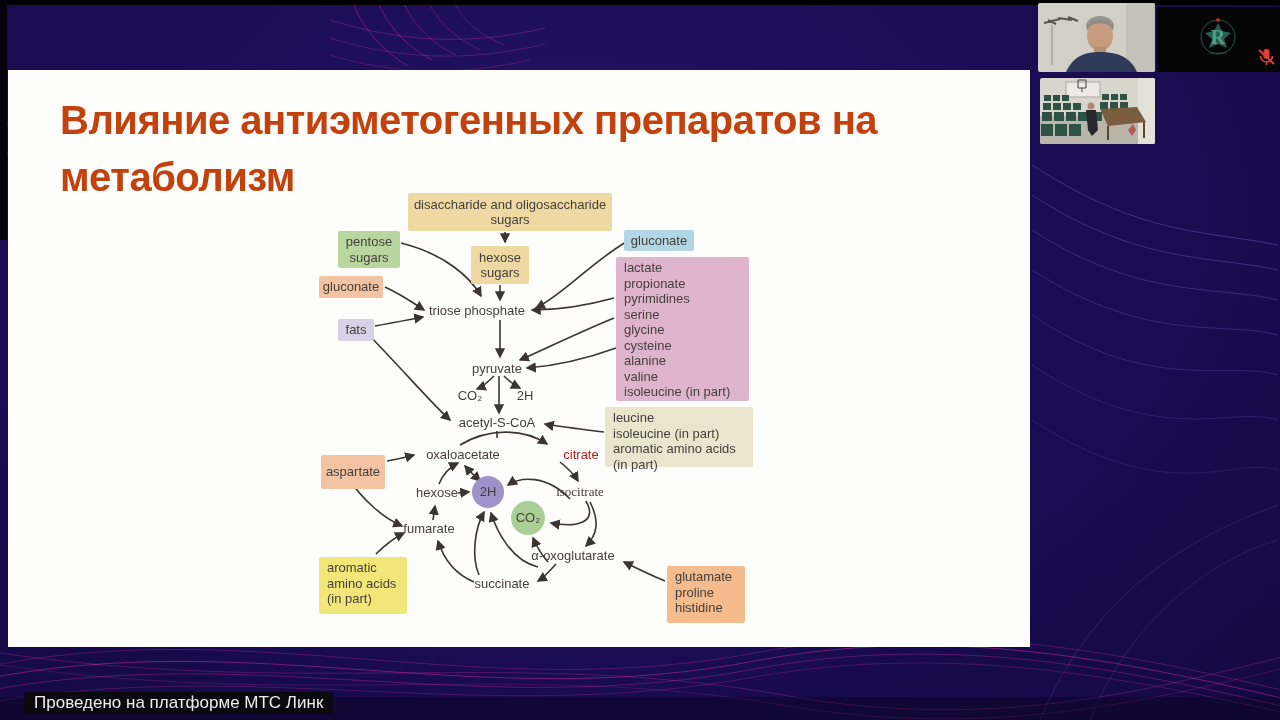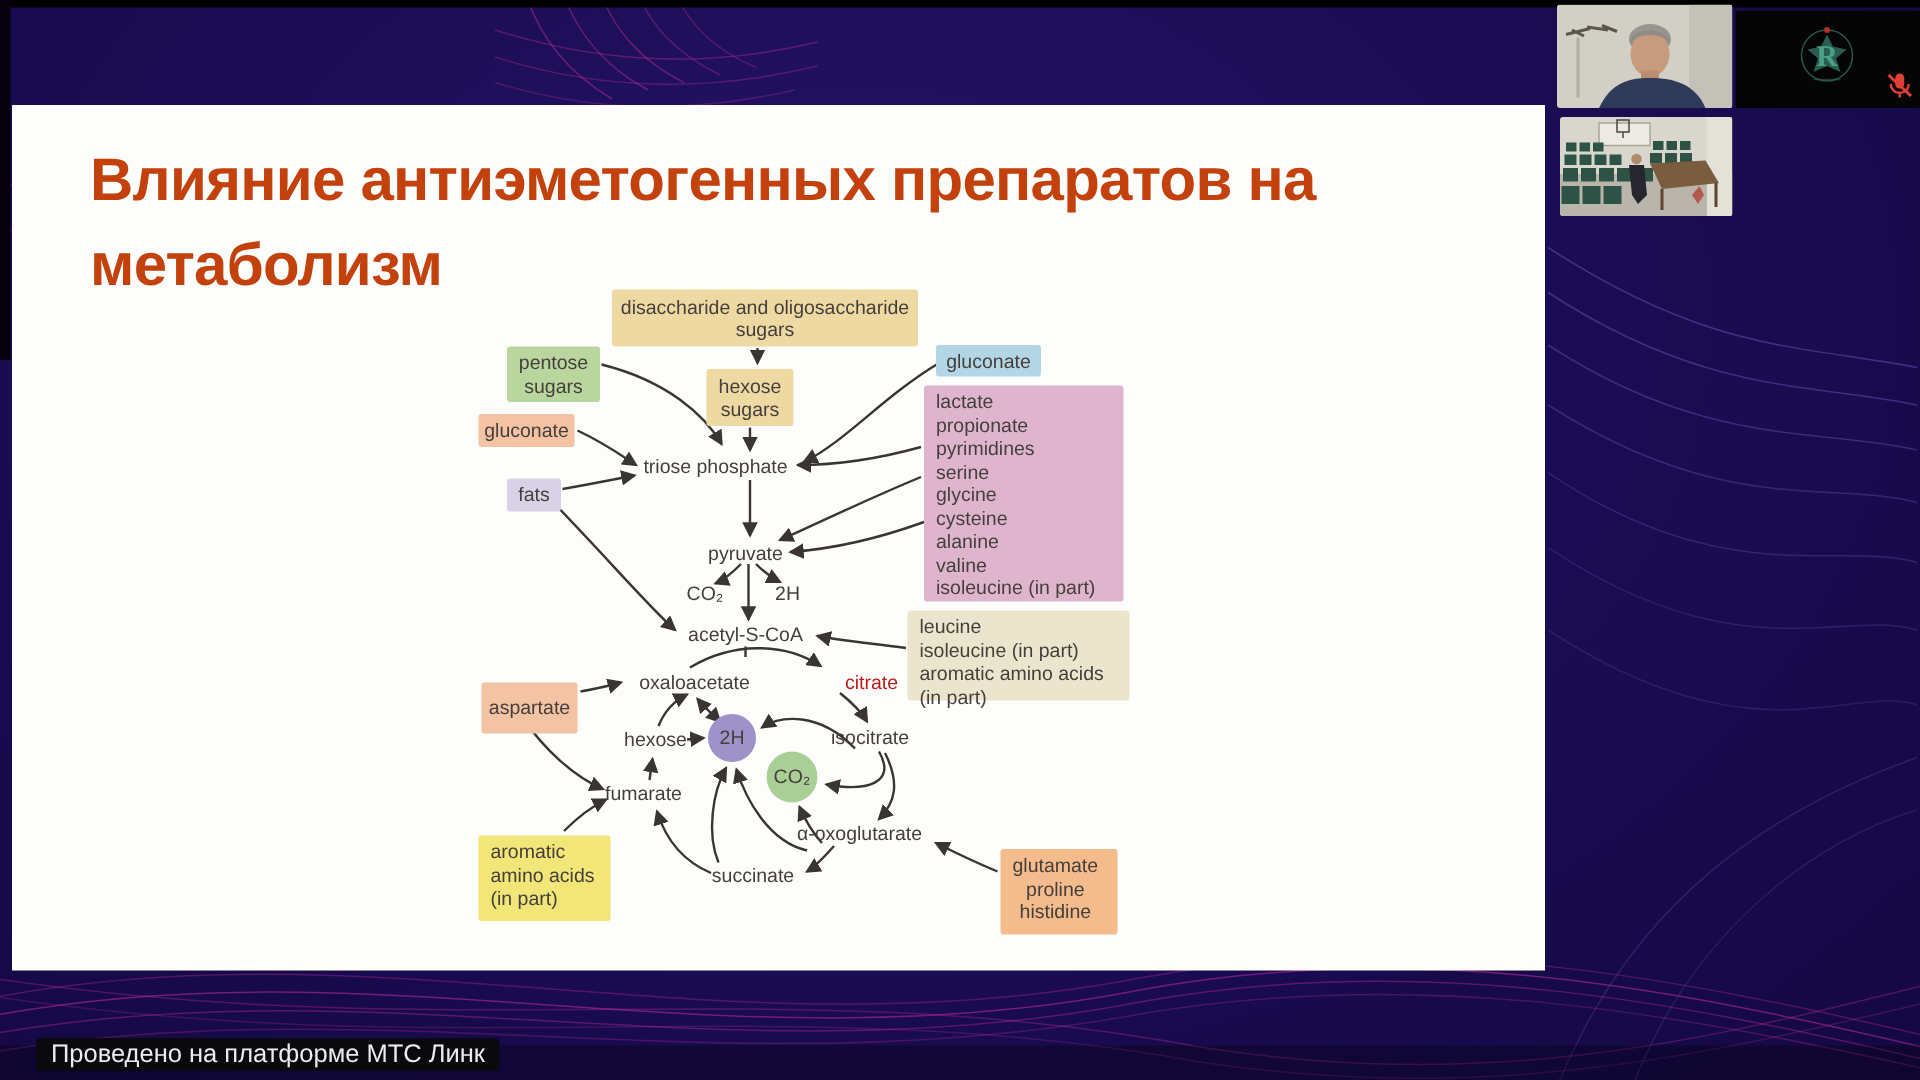--- a/index.html
+++ b/index.html
@@ -151,32 +151,32 @@
 valine
 isoleucine (in part)</div>
           <div class="node box left" style="color: rgb(69, 63, 60); left: 597px; top: 337px; width: 148px; height: 60px; background: rgb(236, 229, 205);">leucine
 isoleucine (in part)
 aromatic amino acids
  (in part)</div>
           <div class="node box" style="color: rgb(69, 63, 60); left: 313px; top: 385px; width: 64px; height: 34px; background: rgb(243, 195, 163);">aspartate</div>
           <div class="node box left" style="color: rgb(69, 63, 60); left: 311px; top: 487px; width: 88px; height: 57px; background: rgb(242, 230, 120);">aromatic
 amino acids
 (in part)</div>
-          <div class="node box left" style="color: rgb(69, 63, 60); left: 659px; top: 496px; width: 78px; height: 57px; background: rgb(244, 187, 140); text-align: center;">glutamate
+          <div class="node box left" style="color: rgb(69, 63, 60); left: 659px; top: 496px; width: 78px; height: 57px; background: rgb(244, 187, 140);">glutamate
 proline
 histidine</div>
           <div class="node text" style="color: rgb(69, 63, 60); left: 469px; top: 241px; transform: translate(-50%, -50%);">triose phosphate</div>
           <div class="node text" style="color: rgb(69, 63, 60); left: 489px; top: 299px; transform: translate(-50%, -50%);">pyruvate</div>
           <div class="node text" style="color: rgb(69, 63, 60); left: 462px; top: 326px; transform: translate(-50%, -50%);">CO₂</div>
           <div class="node text" style="color: rgb(69, 63, 60); left: 517px; top: 326px; transform: translate(-50%, -50%);">2H</div>
           <div class="node text" style="color: rgb(69, 63, 60); left: 489px; top: 353px; transform: translate(-50%, -50%);">acetyl-S-CoA</div>
           <div class="node text" style="color: rgb(69, 63, 60); left: 455px; top: 385px; transform: translate(-50%, -50%);">oxaloacetate</div>
           <div class="node text" style="color: #b91c1c; left: 545px; top: 385px; transform: translate(-50%, -50%); margin-left: 28px;">citrate</div>
           <div class="node text" style="color: rgb(69, 63, 60); left: 429px; top: 423px; transform: translate(-50%, -50%);">hexose</div>
-          <div class="node text" style="color: rgb(69, 63, 60); left: 572px; top: 422px; transform: translate(-50%, -50%);">isocitrate</div>
+          <div class="node text" style="color: rgb(69, 63, 60); left: 572px; top: 422px; transform: translate(-50%, -50%); font-family: Liberation Serif, serif;">isocitrate</div>
           <div class="node text" style="color: rgb(69, 63, 60); left: 421px; top: 459px; transform: translate(-50%, -50%);">fumarate</div>
           <div class="node text" style="color: rgb(69, 63, 60); left: 565px; top: 486px; transform: translate(-50%, -50%);">α-oxoglutarate</div>
           <div class="node text" style="color: rgb(69, 63, 60); left: 494px; top: 514px; transform: translate(-50%, -50%);">succinate</div>
           <div class="node circle" style="color: rgb(69, 63, 60); left: 464px; top: 406px; width: 32px; height: 32px; background: rgb(158, 146, 200);">2H</div>
           <div class="node circle" style="color: rgb(69, 63, 60); left: 503px; top: 431px; width: 34px; height: 34px; background: rgb(169, 207, 151);">CO₂</div>
         </div>
     </div>
   </div>
 
   <div class="tile tile-cam1">

